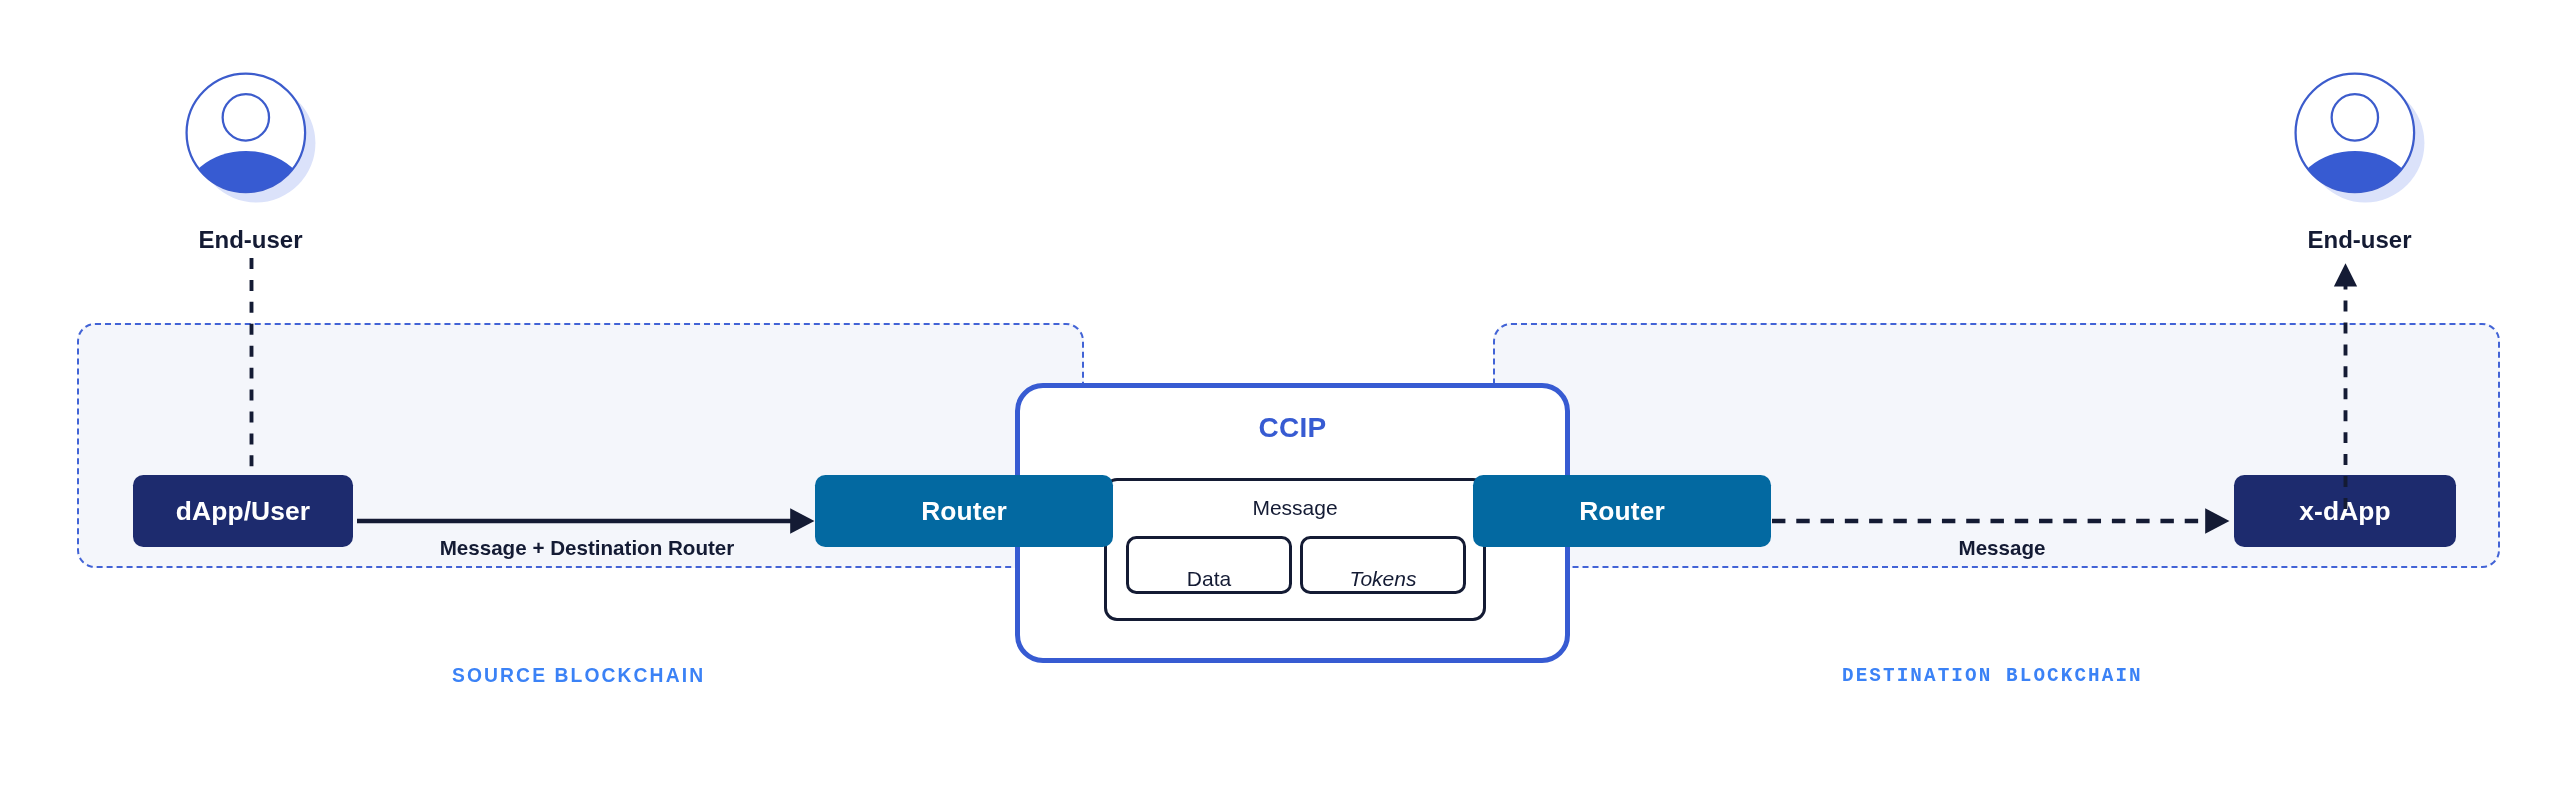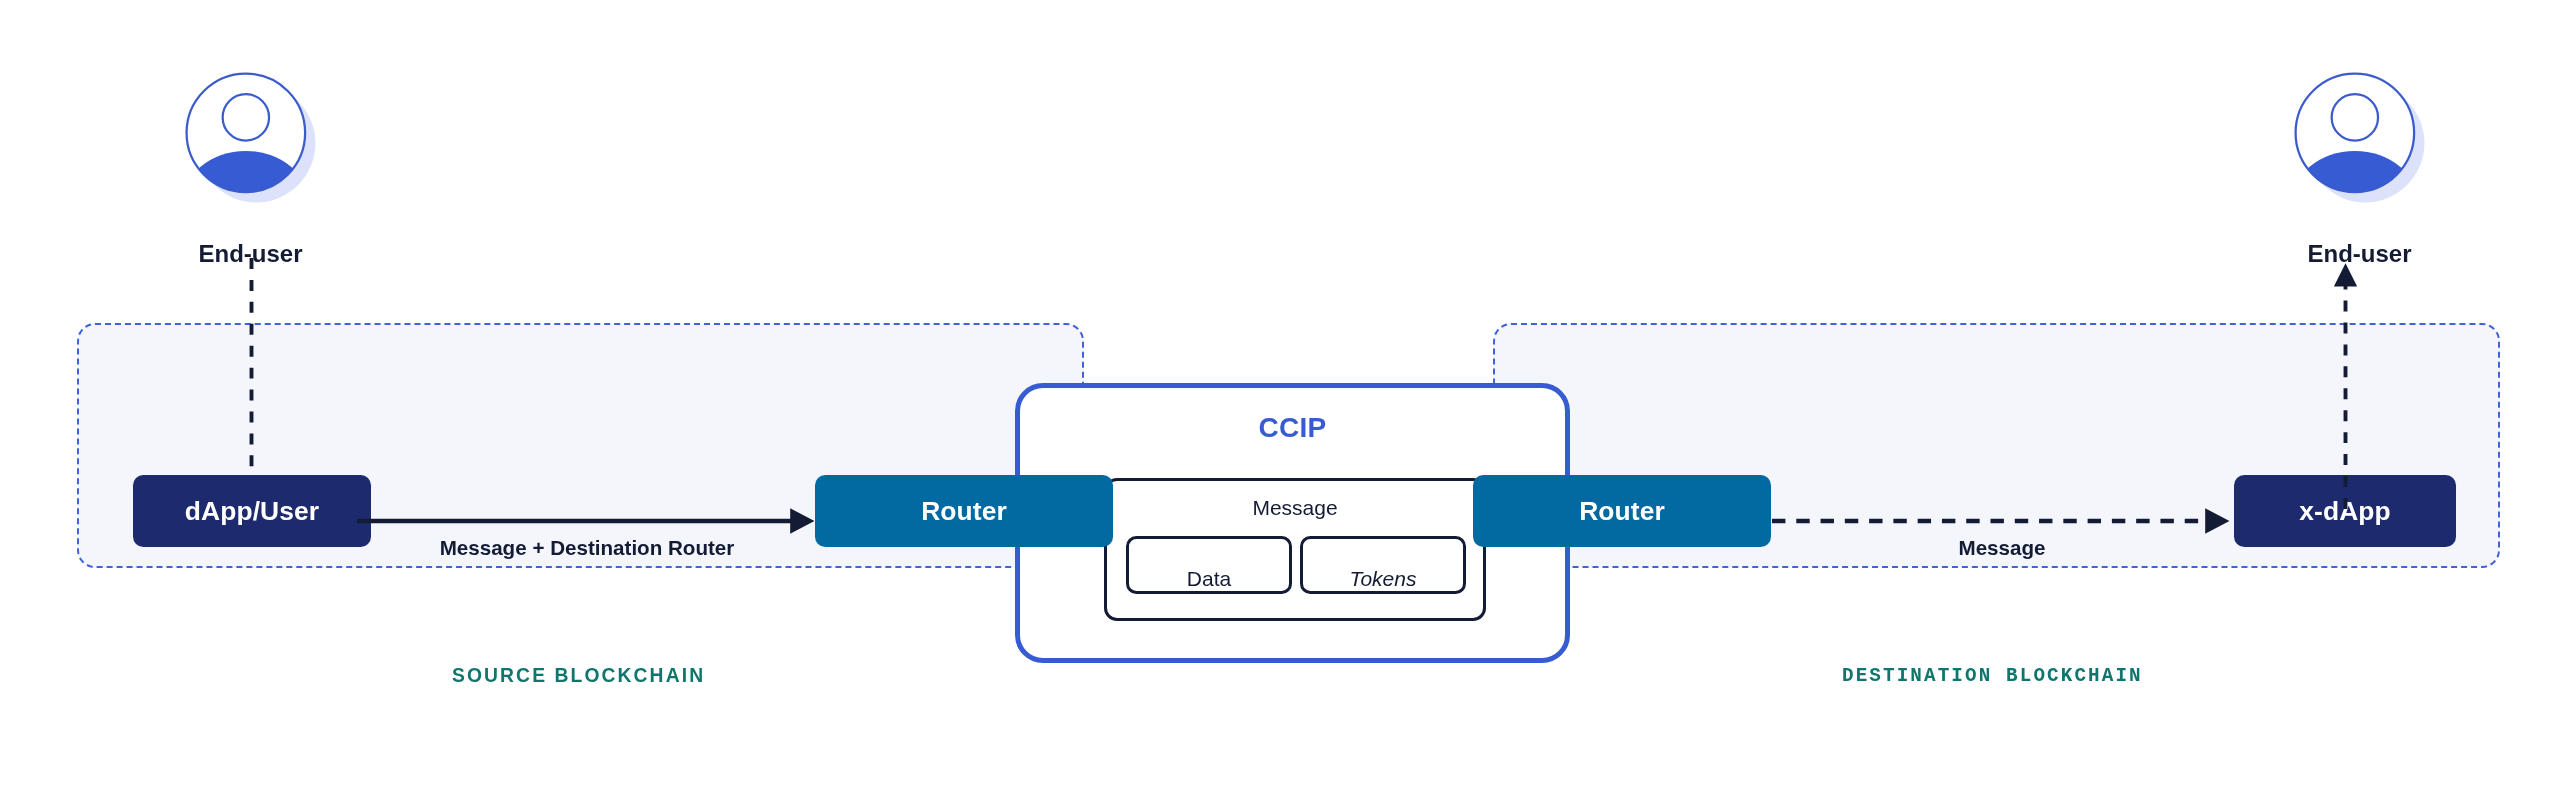--- a/index.html
+++ b/index.html
@@ -22,21 +22,21 @@
     position: absolute;
     background: #f4f6fb;
     border: 2.6px dashed #4263d6;
     border-radius: 18px;
   }
   .region-label {
     position: absolute;
     font-size: 19.3px;
     font-weight: 700;
     letter-spacing: 2.1px;
-    color: #0f766e;
+    color: #3b82f6;
     white-space: nowrap;
   }
 
   
   .node {
     position: absolute;
     display: flex;
     align-items: center;
     justify-content: center;
     border-radius: 10.3px;
@@ -96,21 +96,20 @@
   
   .avatar { position: absolute; width: 134px; height: 134px; }
   .avatar-caption {
     position: absolute;
     width: 219px;
     text-align: center;
     font-size: 24px;
     font-weight: 700;
     color: #141b34;
     white-space: nowrap;
-    margin-top: 14px;
   }
 
   
   .connector { position: absolute; }
   .edge-label {
     position: absolute;
     font-size: 20.6px;
     font-weight: 700;
     color: #141b34;
     white-space: nowrap;
@@ -141,21 +140,21 @@
     </g>
     <circle cx="96" cy="72" r="36" fill="#ffffff" stroke="#3c5ccc" stroke-width="3.5"></circle>
   </svg>
   <div class="avatar-caption" style="left:141px; top:226px;">End-user</div>
 
   <svg class="connector" style="left:232px; top:258px; width:39px; height:258px;" viewBox="0 0 60 400">
     <line x1="30" y1="0" x2="30" y2="368" stroke="#141b34" stroke-width="6" stroke-dasharray="17 17"></line>
     <polygon points="30,392 12,356 48,356" fill="#141b34"></polygon>
   </svg>
 
-  <div class="node node-dark" style="left:133px; top:475px; width:238px; height:72px;">
+  <div class="node node-dark" style="left:133px; top:475px; width:220px; height:72px;">
     <span>dApp/User</span>
   </div>
 
   <svg class="connector" style="left:355px; top:498px; width:464px; height:46px;" viewBox="0 0 720 72">
     <line x1="0" y1="36" x2="686" y2="36" stroke="#141b34" stroke-width="7"></line>
     <polygon points="716,36 678,16 678,56" fill="#141b34"></polygon>
   </svg>
   <div class="edge-label" style="left:355px; top:536px; width:464px;">Message + Destination Router</div>
 
   <div id="ccip-panel" style="left:1015px; top:383px; width:555px; height:280px;"></div>

